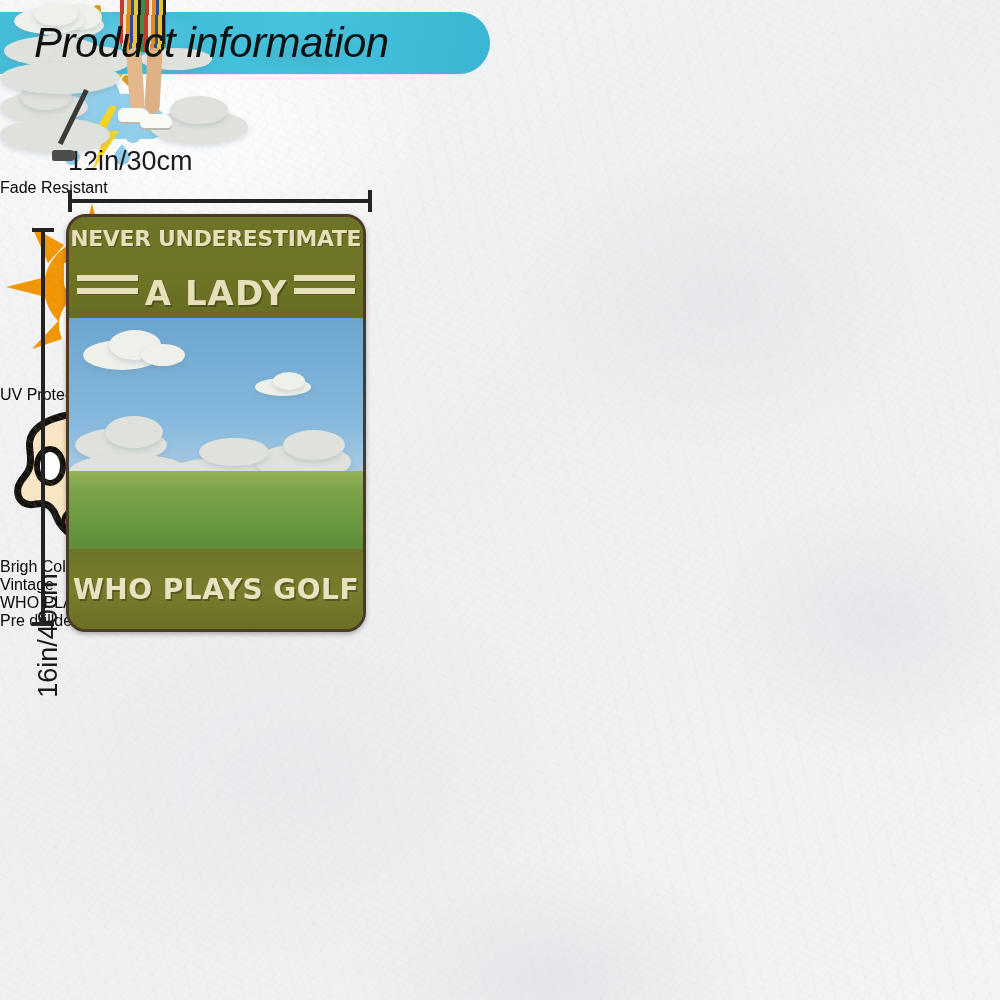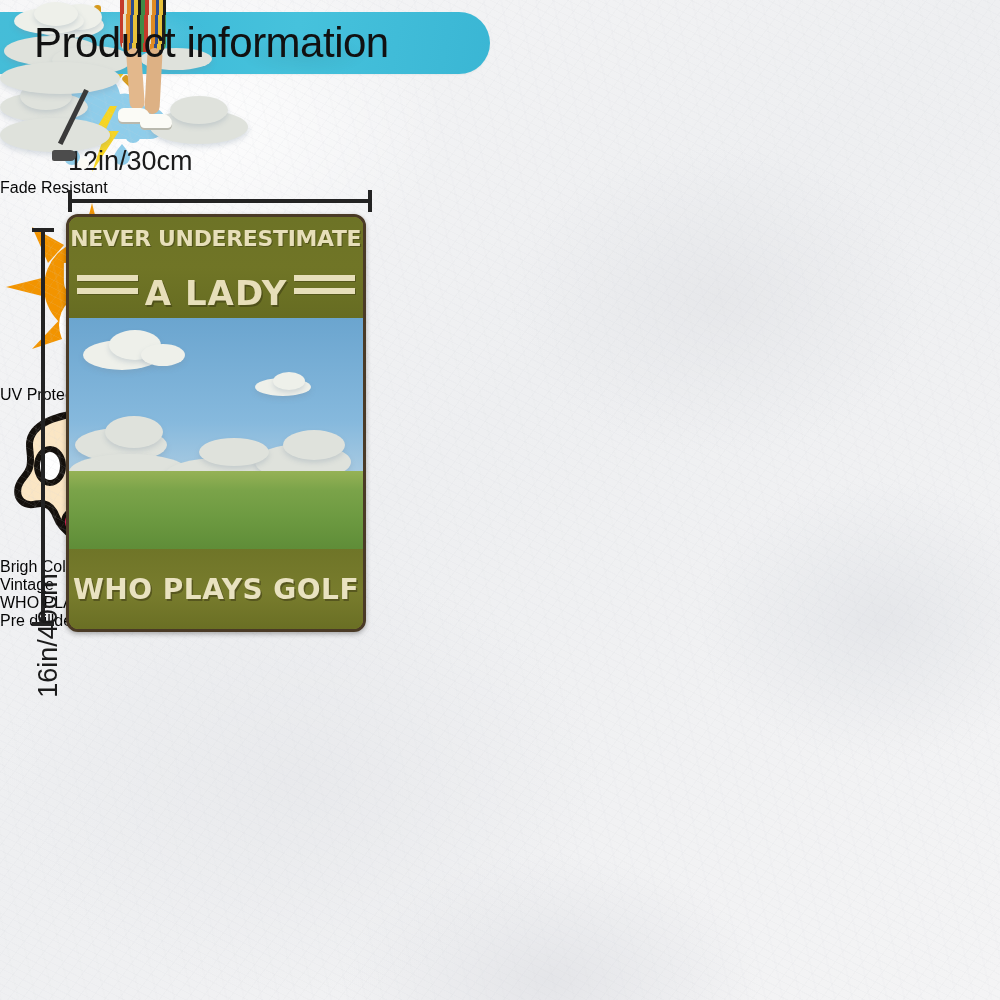--- a/index.html
+++ b/index.html
@@ -39,20 +39,21 @@
   .banner:after{
     content:"";position:absolute;inset:0;border-radius:0 34px 34px 0;pointer-events:none;
     background:
       radial-gradient(ellipse 120px 40px at 25% 35%, rgba(255,255,255,.18), rgba(255,255,255,0) 70%),
       radial-gradient(ellipse 90px 30px at 62% 70%, rgba(0,0,0,.06), rgba(255,255,255,0) 70%);
   }
   .banner-title{
     position:relative;z-index:2;
     margin-left:34px;font-size:42px;line-height:1;color:#111;font-weight:400;
     letter-spacing:-0.5px;
+    font-style:italic;
   }
 
   
   .dim-h{position:absolute;left:68px;top:190px;width:304px;height:22px;}
   .dim-h .bar{position:absolute;left:0;top:9px;width:100%;height:4px;background:#232323;}
   .dim-h .cap{position:absolute;top:0;width:4px;height:22px;background:#232323;}
   .dim-h .cap.l{left:0;}
   .dim-h .cap.r{right:0;}
   .dim-h-label{
     position:absolute;left:68px;top:146px;width:304px;text-align:left;
@@ -65,21 +66,21 @@
   .dim-v .cap.b{bottom:0;}
   .dim-v-label{
     position:absolute;left:-164px;top:392px;width:360px;text-align:center;
     font-size:27px;color:#1b1b1b;
     transform:rotate(-90deg);transform-origin:center center;
   }
 
   
   .sign{
     position:absolute;left:66px;top:214px;width:294px;height:412px;
-    border-radius:12px;overflow:hidden;
+    border-radius:20px;overflow:hidden;
     background:#8b9030;
     box-shadow:0 2px 5px rgba(0,0,0,.30);
     border:3px solid #4a3a26;
   }
   .sign-inner{position:absolute;inset:0;display:flex;flex-direction:column;}
   .band{
     position:relative;flex:0 0 auto;
     background:linear-gradient(180deg,#6d7326 0%,#707526 50%,#666c22 100%);
     display:flex;align-items:center;justify-content:center;
     overflow:hidden;

